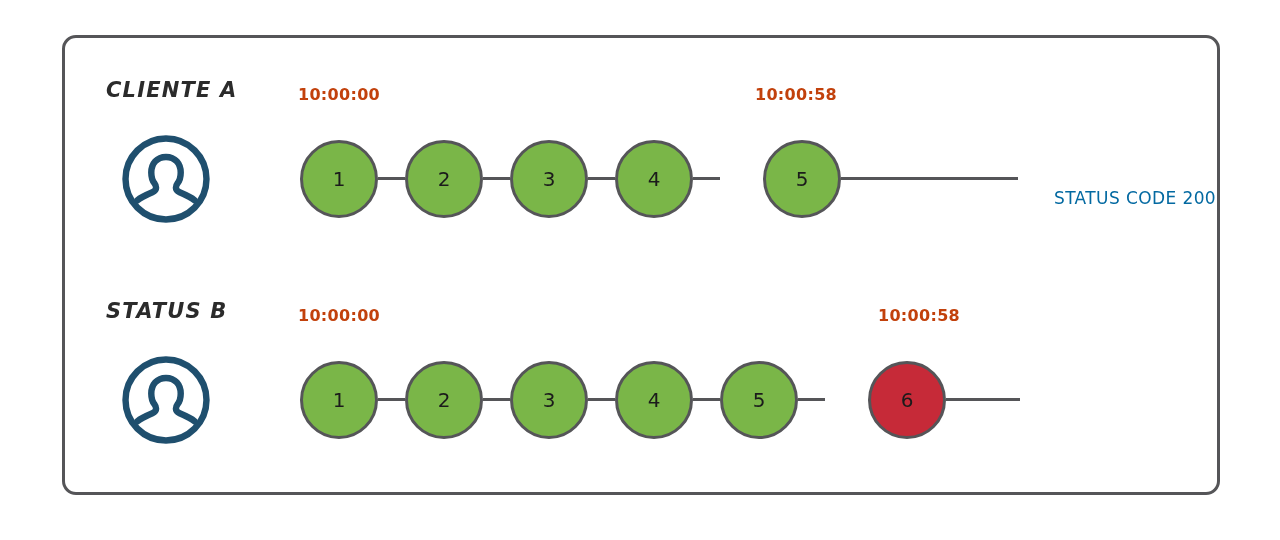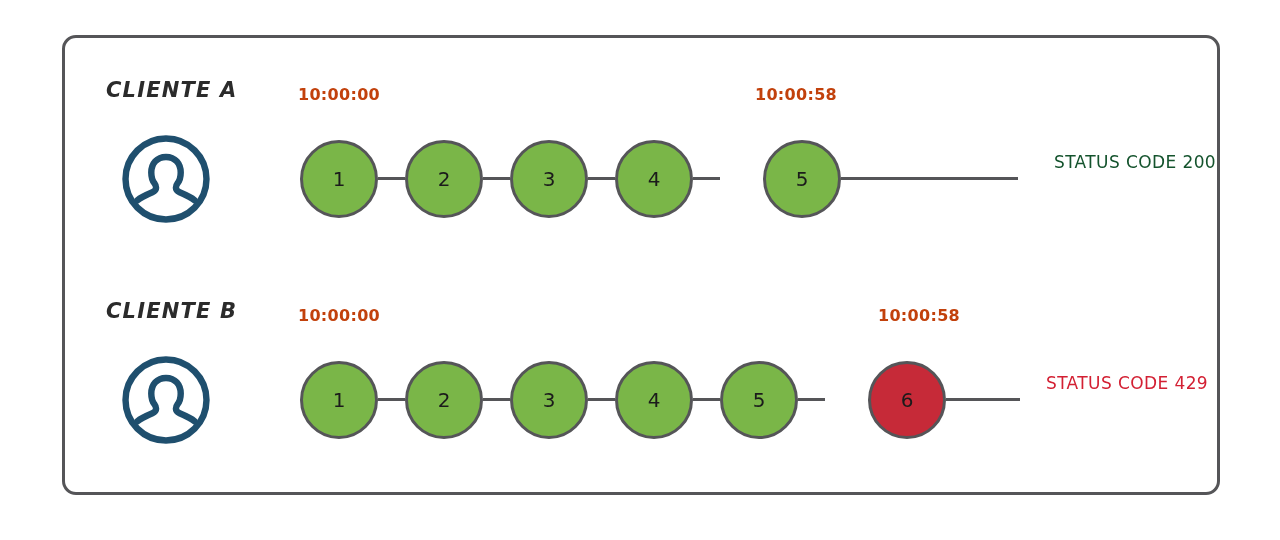--- a/index.html
+++ b/index.html
@@ -129,21 +129,21 @@
     white-space: nowrap;
   }
   .status .line1 {
     font-size: 17px;
     letter-spacing: 0.4px;
   }
   .status .line2 {
     font-size: 17px;
     letter-spacing: 0.3px;
   }
-  .status.ok   { left: 1020px; color: #14532d; }
+  .status.ok   { left: 1020px; color: #0369a1; margin-top: 36px; }
   .status.fail { left: 1012px; color: #d32033; }
   .status.fail .line2 { font-size: 16px; }
 </style>
 </head>
 <body>
 
 <div id="canvas">
 
   <div class="frame"></div>
 
@@ -198,21 +198,21 @@
       </div>
     </div>
 
     <div class="status ok">
       <div class="line1">STATUS CODE 200</div>
     </div>
   </div>
 
   <div class="row row-b">
 
-    <div class="client-label">CLIENTE B</div>
+    <div class="client-label">STATUS B</div>
 
     <div class="avatar">
       <svg viewBox="0 0 100 100" xmlns="http://www.w3.org/2000/svg">
         <circle cx="50" cy="50" r="44" fill="none" stroke="#1f4f6e" stroke-width="7"></circle>
         <path d="M50 26
                  c -10 0 -16 7.5 -16 17
                  c 0 5.5 1.6 9.5 3.6 12
                  c 1.2 1.5 1.6 2.6 1.6 4.6
                  c 0 2.4 -1.2 3.6 -4 4.8
                  c -6.5 2.8 -12.6 5.6 -16.2 8.6
@@ -251,17 +251,16 @@
       </div>
       <div class="node ok" style="left:720px;">
         <span>5</span>
       </div>
       <div class="node fail" style="left:868px;">
         <span>6</span>
       </div>
     </div>
 
     <div class="status fail">
-      <div class="line1">STATUS CODE 429</div>
     </div>
   </div>
 
 </div>
 
 </body></html>

